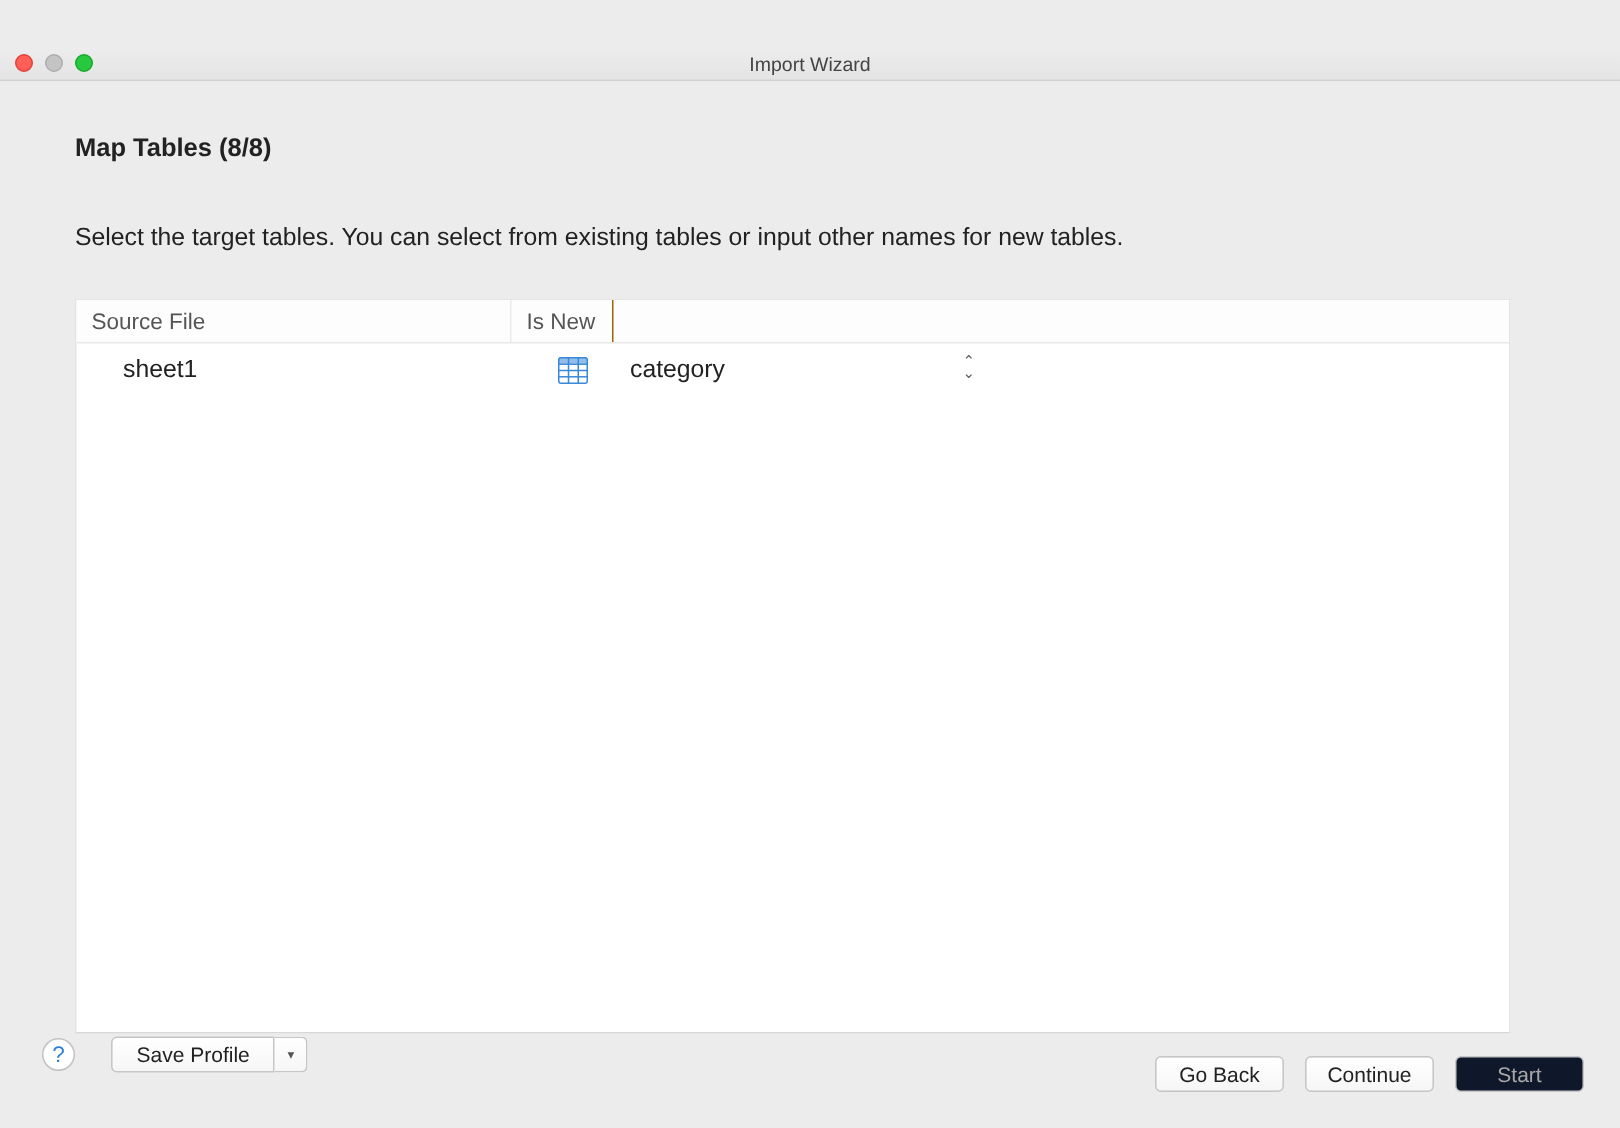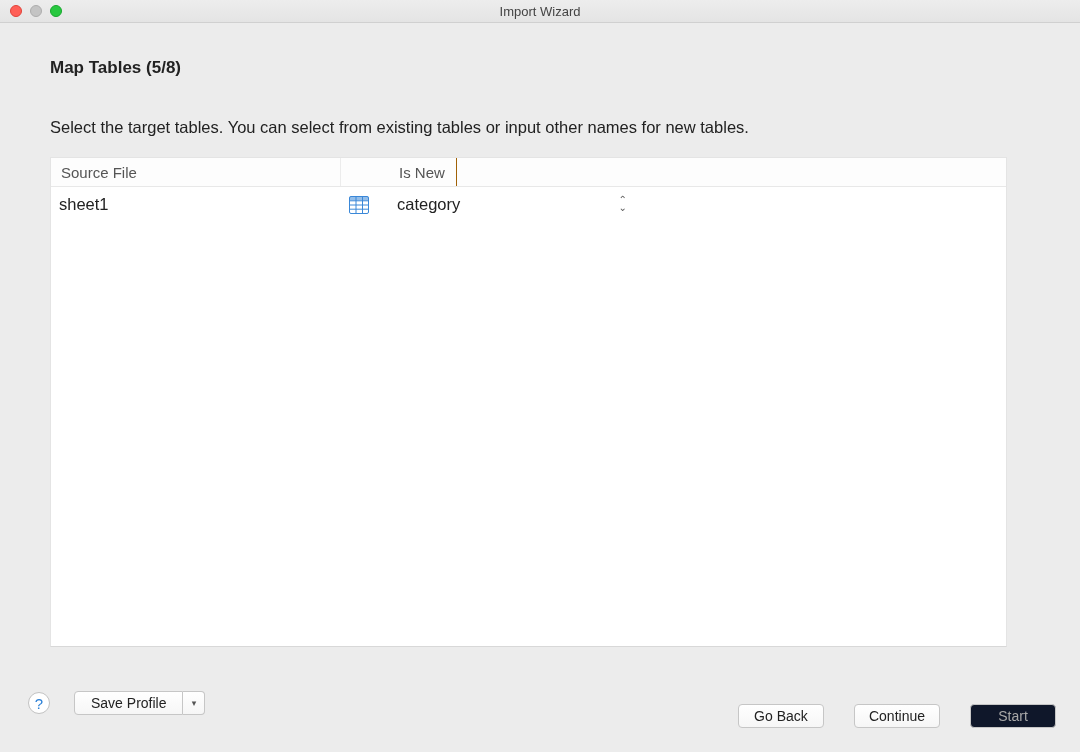--- a/index.html
+++ b/index.html
@@ -17,20 +17,21 @@
       font-size: 13px;
       color: #222;
     }
     .titlebar {
       height: 23px;
       background: linear-gradient(#ededed, #e4e4e4);
       border-bottom: 1px solid #d0d0d0;
       display: flex;
       align-items: center;
       position: relative;
+      margin-top: 31px;
     }
     .traffic-lights {
       position: absolute;
       left: 10px;
       top: 5px;
       display: flex;
       gap: 8px;
     }
     .traffic-light {
       width: 12px;
@@ -50,51 +51,50 @@
     }
     .page-title {
       font-weight: 700;
       font-size: 17px;
       color: #222;
       margin-bottom: 40px;
     }
     .description {
       font-size: 16.5px;
       color: #222;
-      margin-bottom: 20px;
+      margin-bottom: 31px;
     }
     .table-container {
       width: 957px;
       height: 490px;
       background: #fff;
       border: 1px solid #e4e4e4;
       border-bottom: 1px solid #d8d8d8;
     }
     .table-header {
       display: flex;
       height: 29px;
       background: #fdfdfd;
       border-bottom: 1px solid #e8e8e8;
       font-size: 15px;
       color: #555;
       align-items: center;
-      gap: 48px;
     }
     .col-source { width: 290px; padding-left: 10px; border-right: 1px solid #ececec; height: 100%; display: flex; align-items: center;}
     .col-target { width: 292px; padding-left: 10px; border-right: 1px solid #ececec; height: 100%; display: flex; align-items: center;}
     .col-isnew  { width: 68px;  padding-left: 10px; border-right: 1px solid #a16207; height: 100%; display: flex; align-items: center;}
     .col-rest   { flex: 1; }
     .table-row {
       display: flex;
       height: 35px;
       align-items: center;
       font-size: 16.5px;
       color: #222;
     }
-    .row-source { width: 290px; padding-left: 8px; }
+    .row-source { width: 290px; padding-left: 8px; margin-left: 23px; }
     .row-target { width: 292px; display: flex; align-items: center; gap: 28px; padding-left: 8px; position: relative;}
     .stepper {
       position: absolute;
       right: 6px;
       display: flex;
       flex-direction: column;
       gap: 0;
       color: #5a5a5a;
       line-height: 6px;
       font-size: 10px;
@@ -155,37 +155,37 @@
     .save-profile-group .btn-right {
       border-top-left-radius: 0;
       border-bottom-left-radius: 0;
       border-left: none;
       width: 22px;
       padding: 0;
       font-size: 9px;
       color: #555;
     }
     .spacer { flex: 1; }
-    .right-btns { display: flex; gap: 30px; margin-top: 26px; }
+    .right-btns { display: flex; gap: 14px; margin-top: 26px; }
     .right-btns .btn { min-width: 86px; }
   </style>
 </head>
 <body>
 
 <div class="titlebar">
   <div class="traffic-lights">
     <div class="traffic-light tl-close"></div>
     <div class="traffic-light tl-min"></div>
     <div class="traffic-light tl-max"></div>
   </div>
   <div class="titlebar-title">Import Wizard</div>
 </div>
 
 <div class="content">
-  <div class="page-title">Map Tables (5/8)</div>
+  <div class="page-title">Map Tables (8/8)</div>
   <div class="description">Select the target tables. You can select from existing tables or input other names for new tables.</div>
 
   <div class="table-container">
     <div class="table-header">
       <div class="col-source">Source File</div>
       <div class="col-isnew">Is New</div>
       <div class="col-rest"></div>
     </div>
 
     <div class="table-row">

